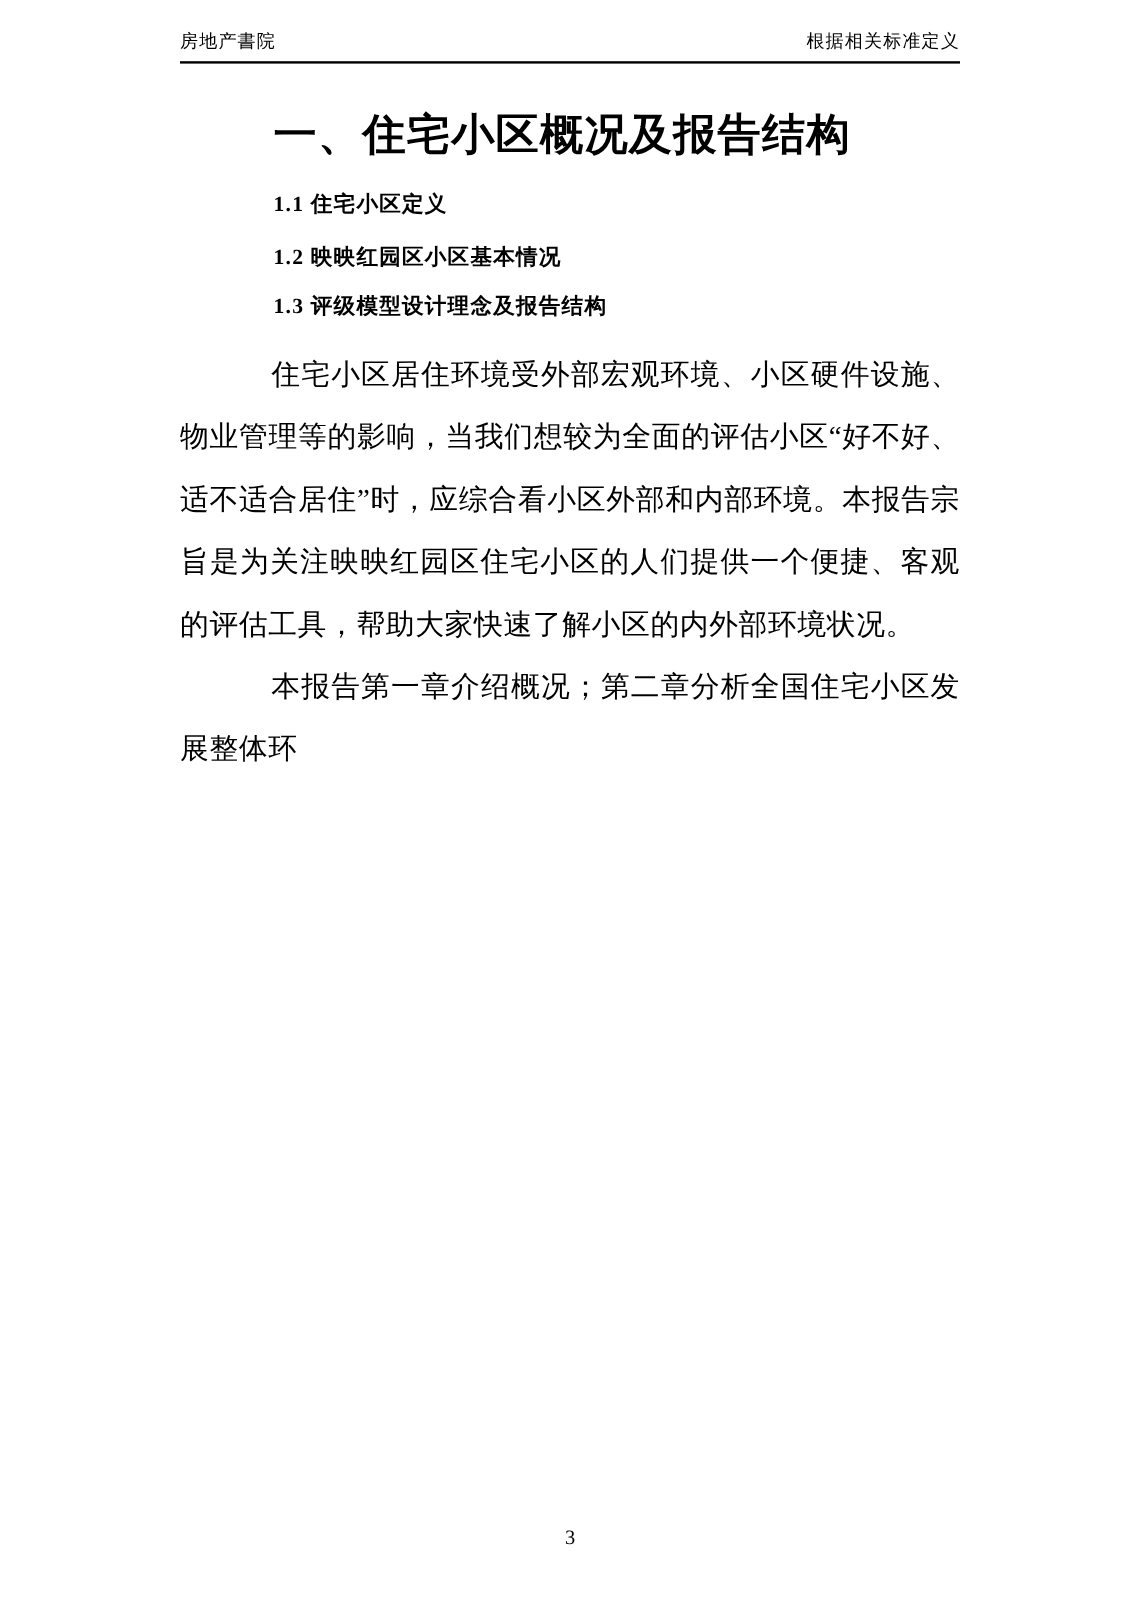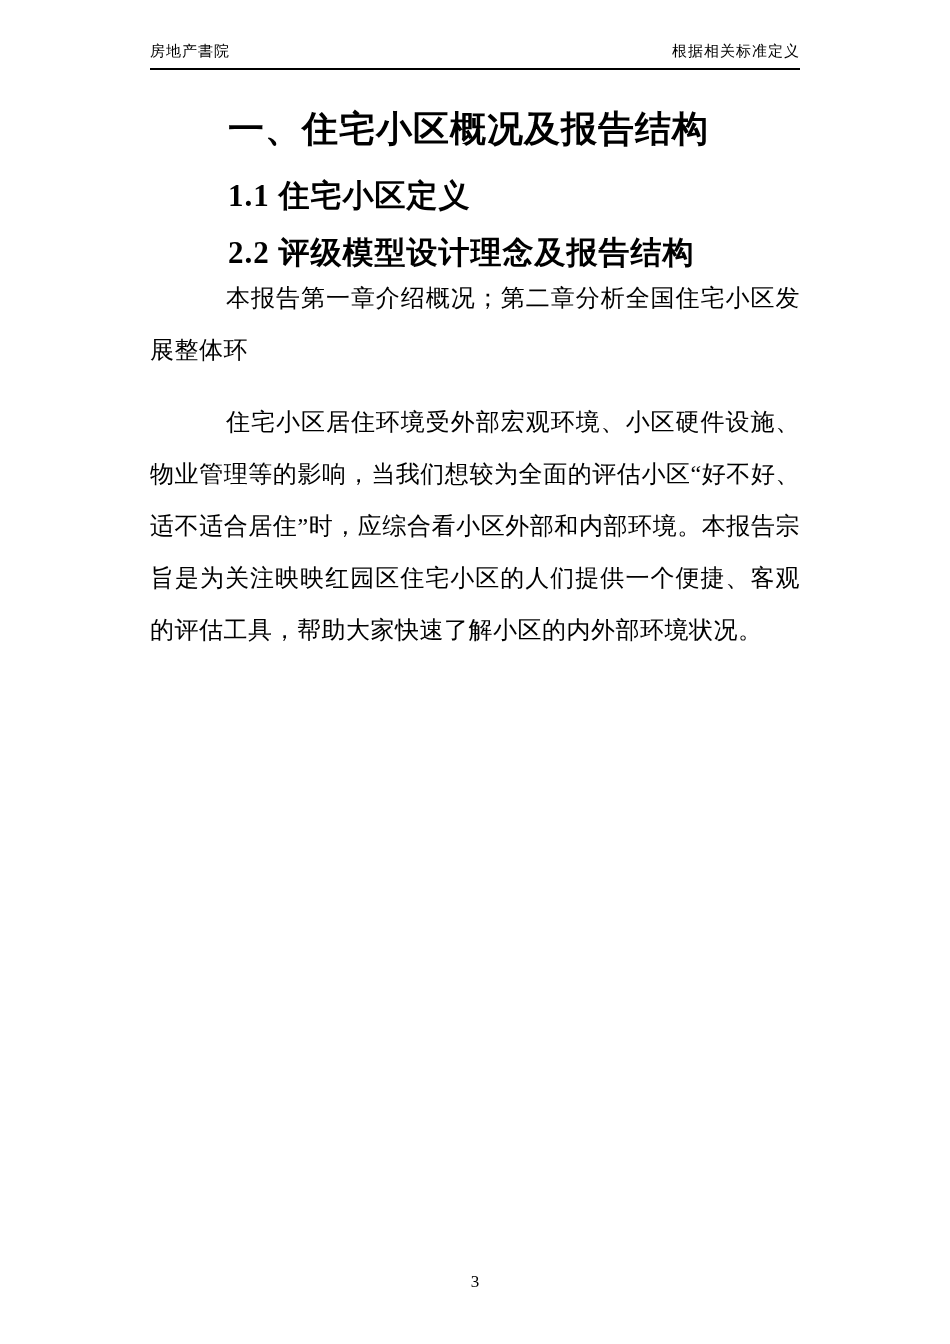--- a/index.html
+++ b/index.html
@@ -9,21 +9,21 @@
   }
   .page {
     position: relative;
     width: 880px;
     height: 1344px;
     margin: 0 auto;
     background: #ffffff;
     color: #000000;
     font-family: "Liberation Serif", "DejaVu Serif", serif;
     box-sizing: border-box;
-    padding: 42px 115px 0 115px;
+    padding: 25px 115px 0 115px;
     overflow: hidden;
   }
   .header-row {
     display: flex;
     justify-content: space-between;
     align-items: flex-end;
     font-size: 15px;
     letter-spacing: 1px;
     padding-bottom: 7px;
     border-bottom: 2px solid #000000;
@@ -35,21 +35,21 @@
     margin: 38px 0 0 0;
     padding-left: 78px;
     font-size: 36px;
     font-weight: bold;
     line-height: 1.2;
     letter-spacing: 1px;
   }
   h2.section-title {
     margin: 26px 0 0 0;
     padding-left: 78px;
-    font-size: 31px;
+    font-size: 18px;
     font-weight: bold;
     line-height: 1.2;
     letter-spacing: 1px;
   }
   h2.section-title.s2 { margin-top: 22px; }
   h2.section-title.s3 { margin-top: 20px; }
   p.body-para {
     margin: 20px 0 0 0;
     font-size: 24px;
     line-height: 52px;
@@ -77,25 +77,26 @@
   <div class="header-row">
     <span class="header-left">房地产書院</span>
     <span class="header-right">根据相关标准定义</span>
   </div>
 
   <h1 class="chapter-title">一、住宅小区概况及报告结构</h1>
 
   <h2 class="section-title s1">1.1 住宅小区定义</h2>
 
 
+  <h2 class="section-title s2">1.2 映映红园区小区基本情况</h2>
 
 
-  <h2 class="section-title s3">2.2 评级模型设计理念及报告结构</h2>
+  <h2 class="section-title s3">1.3 评级模型设计理念及报告结构</h2>
+
+  <p class="body-para">住宅小区居住环境受外部宏观环境、小区硬件设施、物业管理等的影响，当我们想较为全面的评估小区“好不好、适不适合居住”时，应综合看小区外部和内部环境。本报告宗旨是为关注映映红园区住宅小区的人们提供一个便捷、客观的评估工具，帮助大家快速了解小区的内外部环境状况。</p>
 
   <p class="body-para cont">本报告第一章介绍概况；第二章分析全国住宅小区发展整体环</p>
-
-  <p class="body-para">住宅小区居住环境受外部宏观环境、小区硬件设施、物业管理等的影响，当我们想较为全面的评估小区“好不好、适不适合居住”时，应综合看小区外部和内部环境。本报告宗旨是为关注映映红园区住宅小区的人们提供一个便捷、客观的评估工具，帮助大家快速了解小区的内外部环境状况。</p>
 
   <div class="footer">
     <span>3</span>
   </div>
 
 </div>
 
 </body></html>

